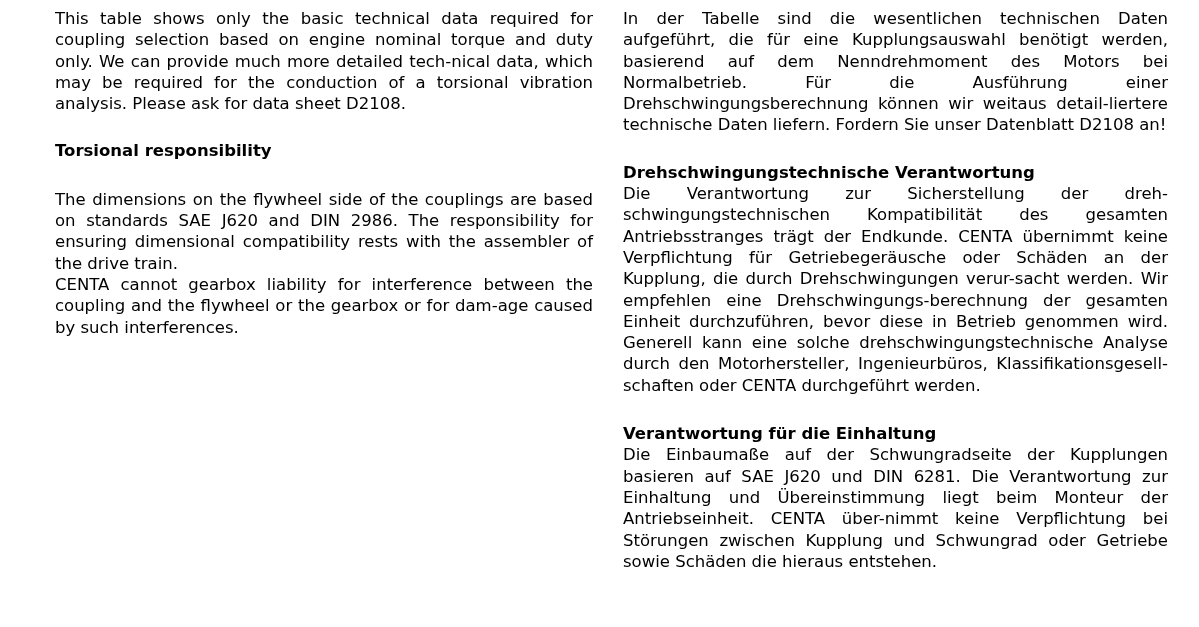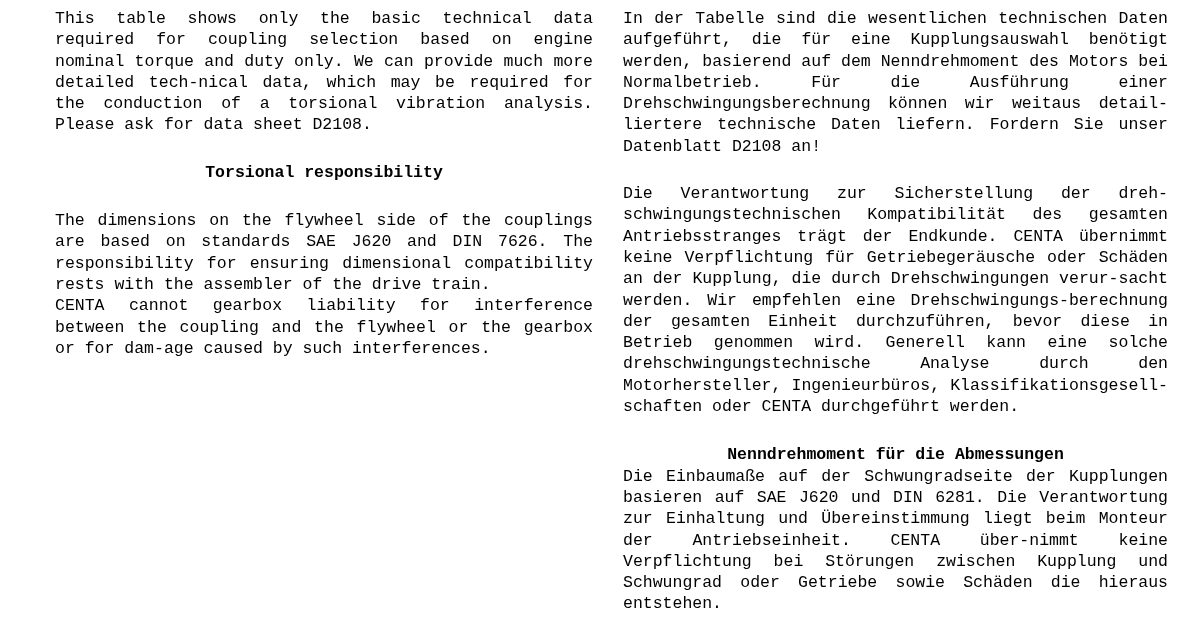--- a/index.html
+++ b/index.html
@@ -13,21 +13,20 @@
     font-family: "DejaVu Sans", sans-serif;
     color: #000000;
     overflow: hidden;
   }
   .page {
     position: relative;
     width: 1199px;
     height: 627px;
     box-sizing: border-box;
     padding: 8px 30px 0 55px;
-    font-family: Liberation Mono, monospace;
   }
   .columns {
     display: flex;
     flex-direction: row;
     gap: 30px;
     align-items: flex-start;
   }
   .col {
     width: 538px;
     flex: 0 0 538px;
@@ -47,21 +46,21 @@
     margin-top: 0;
   }
   .block {
     margin-bottom: 0;
   }
   .heading {
     font-size: 16.5px;
     line-height: 21.3px;
     font-weight: bold;
     margin: 0;
-    text-align: center;
+    text-align: left;
   }
 
   
   .sec-intro { margin-top: 0; }
   .sec-torsional { margin-top: 26px; }
   .sec-dimensional { margin-top: 27px; }
   .sec-dimensional-right { margin-top: 27px; }
 </style>
 </head>
 <body>
@@ -73,37 +72,38 @@
 
       <div class="block sec-intro">
         <p class="para">This table shows only the basic technical data required for coupling selection based on engine nominal torque and duty only. We can provide much more detailed tech-nical data, which may be required for the conduction of a torsional vibration analysis. Please ask for data sheet D2108.</p>
       </div>
 
       <div class="block sec-torsional">
         <p class="heading">Torsional responsibility</p>
       </div>
 
       <div class="block sec-dimensional">
-        <p class="para">The dimensions on the flywheel side of the couplings are based on standards SAE J620 and DIN 7626. The responsibility for ensuring dimensional compatibility rests with the assembler of the drive train.</p>
+        <p class="para">The dimensions on the flywheel side of the couplings are based on standards SAE J620 and DIN 2986. The responsibility for ensuring dimensional compatibility rests with the assembler of the drive train.</p>
         <p class="para">CENTA cannot gearbox liability for interference between the coupling and the flywheel or the gearbox or for dam-age caused by such interferences.</p>
       </div>
 
     </div>
 
     <div class="col col-right">
 
       <div class="block sec-intro">
         <p class="para">In der Tabelle sind die wesentlichen technischen Daten aufgeführt, die für eine Kupplungsauswahl benötigt werden, basierend auf dem Nenndrehmoment des Motors bei Normalbetrieb. Für die Ausführung einer Drehschwingungsberechnung können wir weitaus detail-liertere technische Daten liefern. Fordern Sie unser Datenblatt D2108 an!</p>
       </div>
 
       <div class="block sec-torsional">
+        <p class="heading">Drehschwingungstechnische Verantwortung</p>
         <p class="para">Die Verantwortung zur Sicherstellung der dreh-schwingungstechnischen Kompatibilität des gesamten Antriebsstranges trägt der Endkunde. CENTA übernimmt keine Verpflichtung für Getriebegeräusche oder Schäden an der Kupplung, die durch Drehschwingungen verur-sacht werden. Wir empfehlen eine Drehschwingungs-berechnung der gesamten Einheit durchzuführen, bevor diese in Betrieb genommen wird. Generell kann eine solche drehschwingungstechnische Analyse durch den Motorhersteller, Ingenieurbüros, Klassifikationsgesell-schaften oder CENTA durchgeführt werden.</p>
       </div>
 
       <div class="block sec-dimensional-right">
-        <p class="heading">Nenndrehmoment für die Abmessungen</p>
+        <p class="heading">Verantwortung für die Einhaltung</p>
         <p class="para">Die Einbaumaße auf der Schwungradseite der Kupplungen basieren auf SAE J620 und DIN 6281. Die Verantwortung zur Einhaltung und Übereinstimmung liegt beim Monteur der Antriebseinheit. CENTA über-nimmt keine Verpflichtung bei Störungen zwischen Kupplung und Schwungrad oder Getriebe sowie Schäden die hieraus entstehen.</p>
       </div>
 
     </div>
 
   </div>
 </div>
 
 </body></html>

